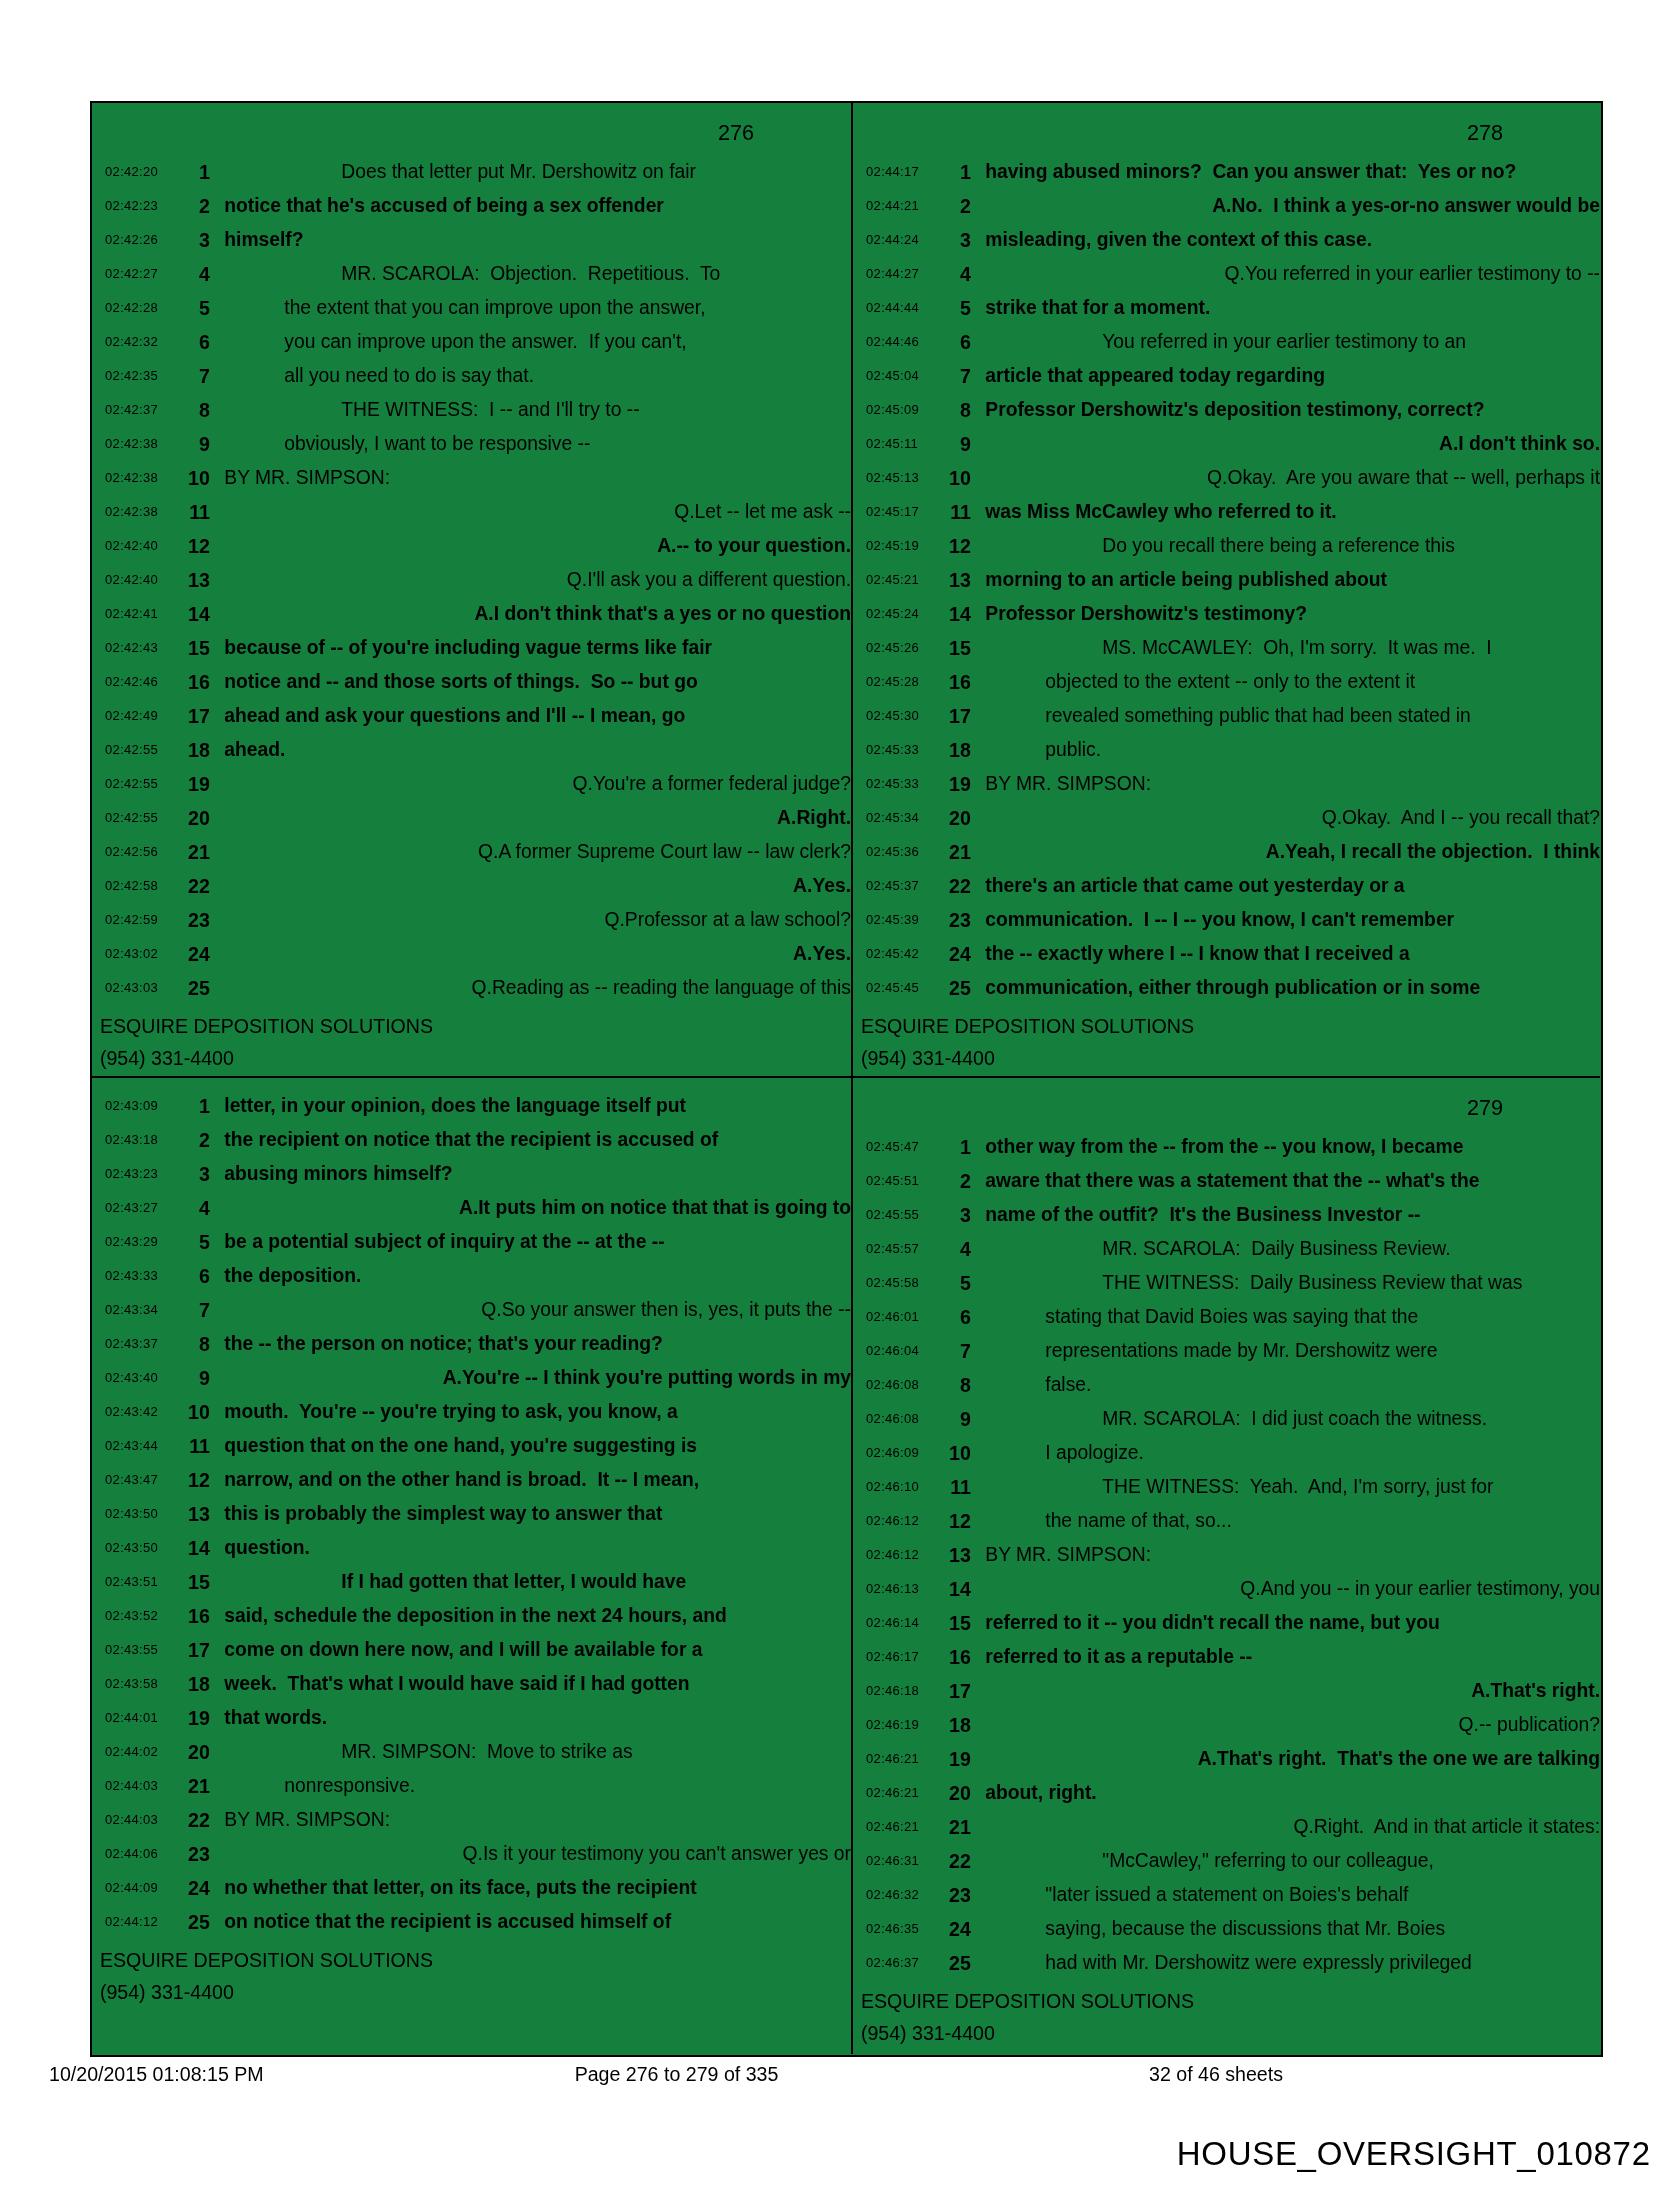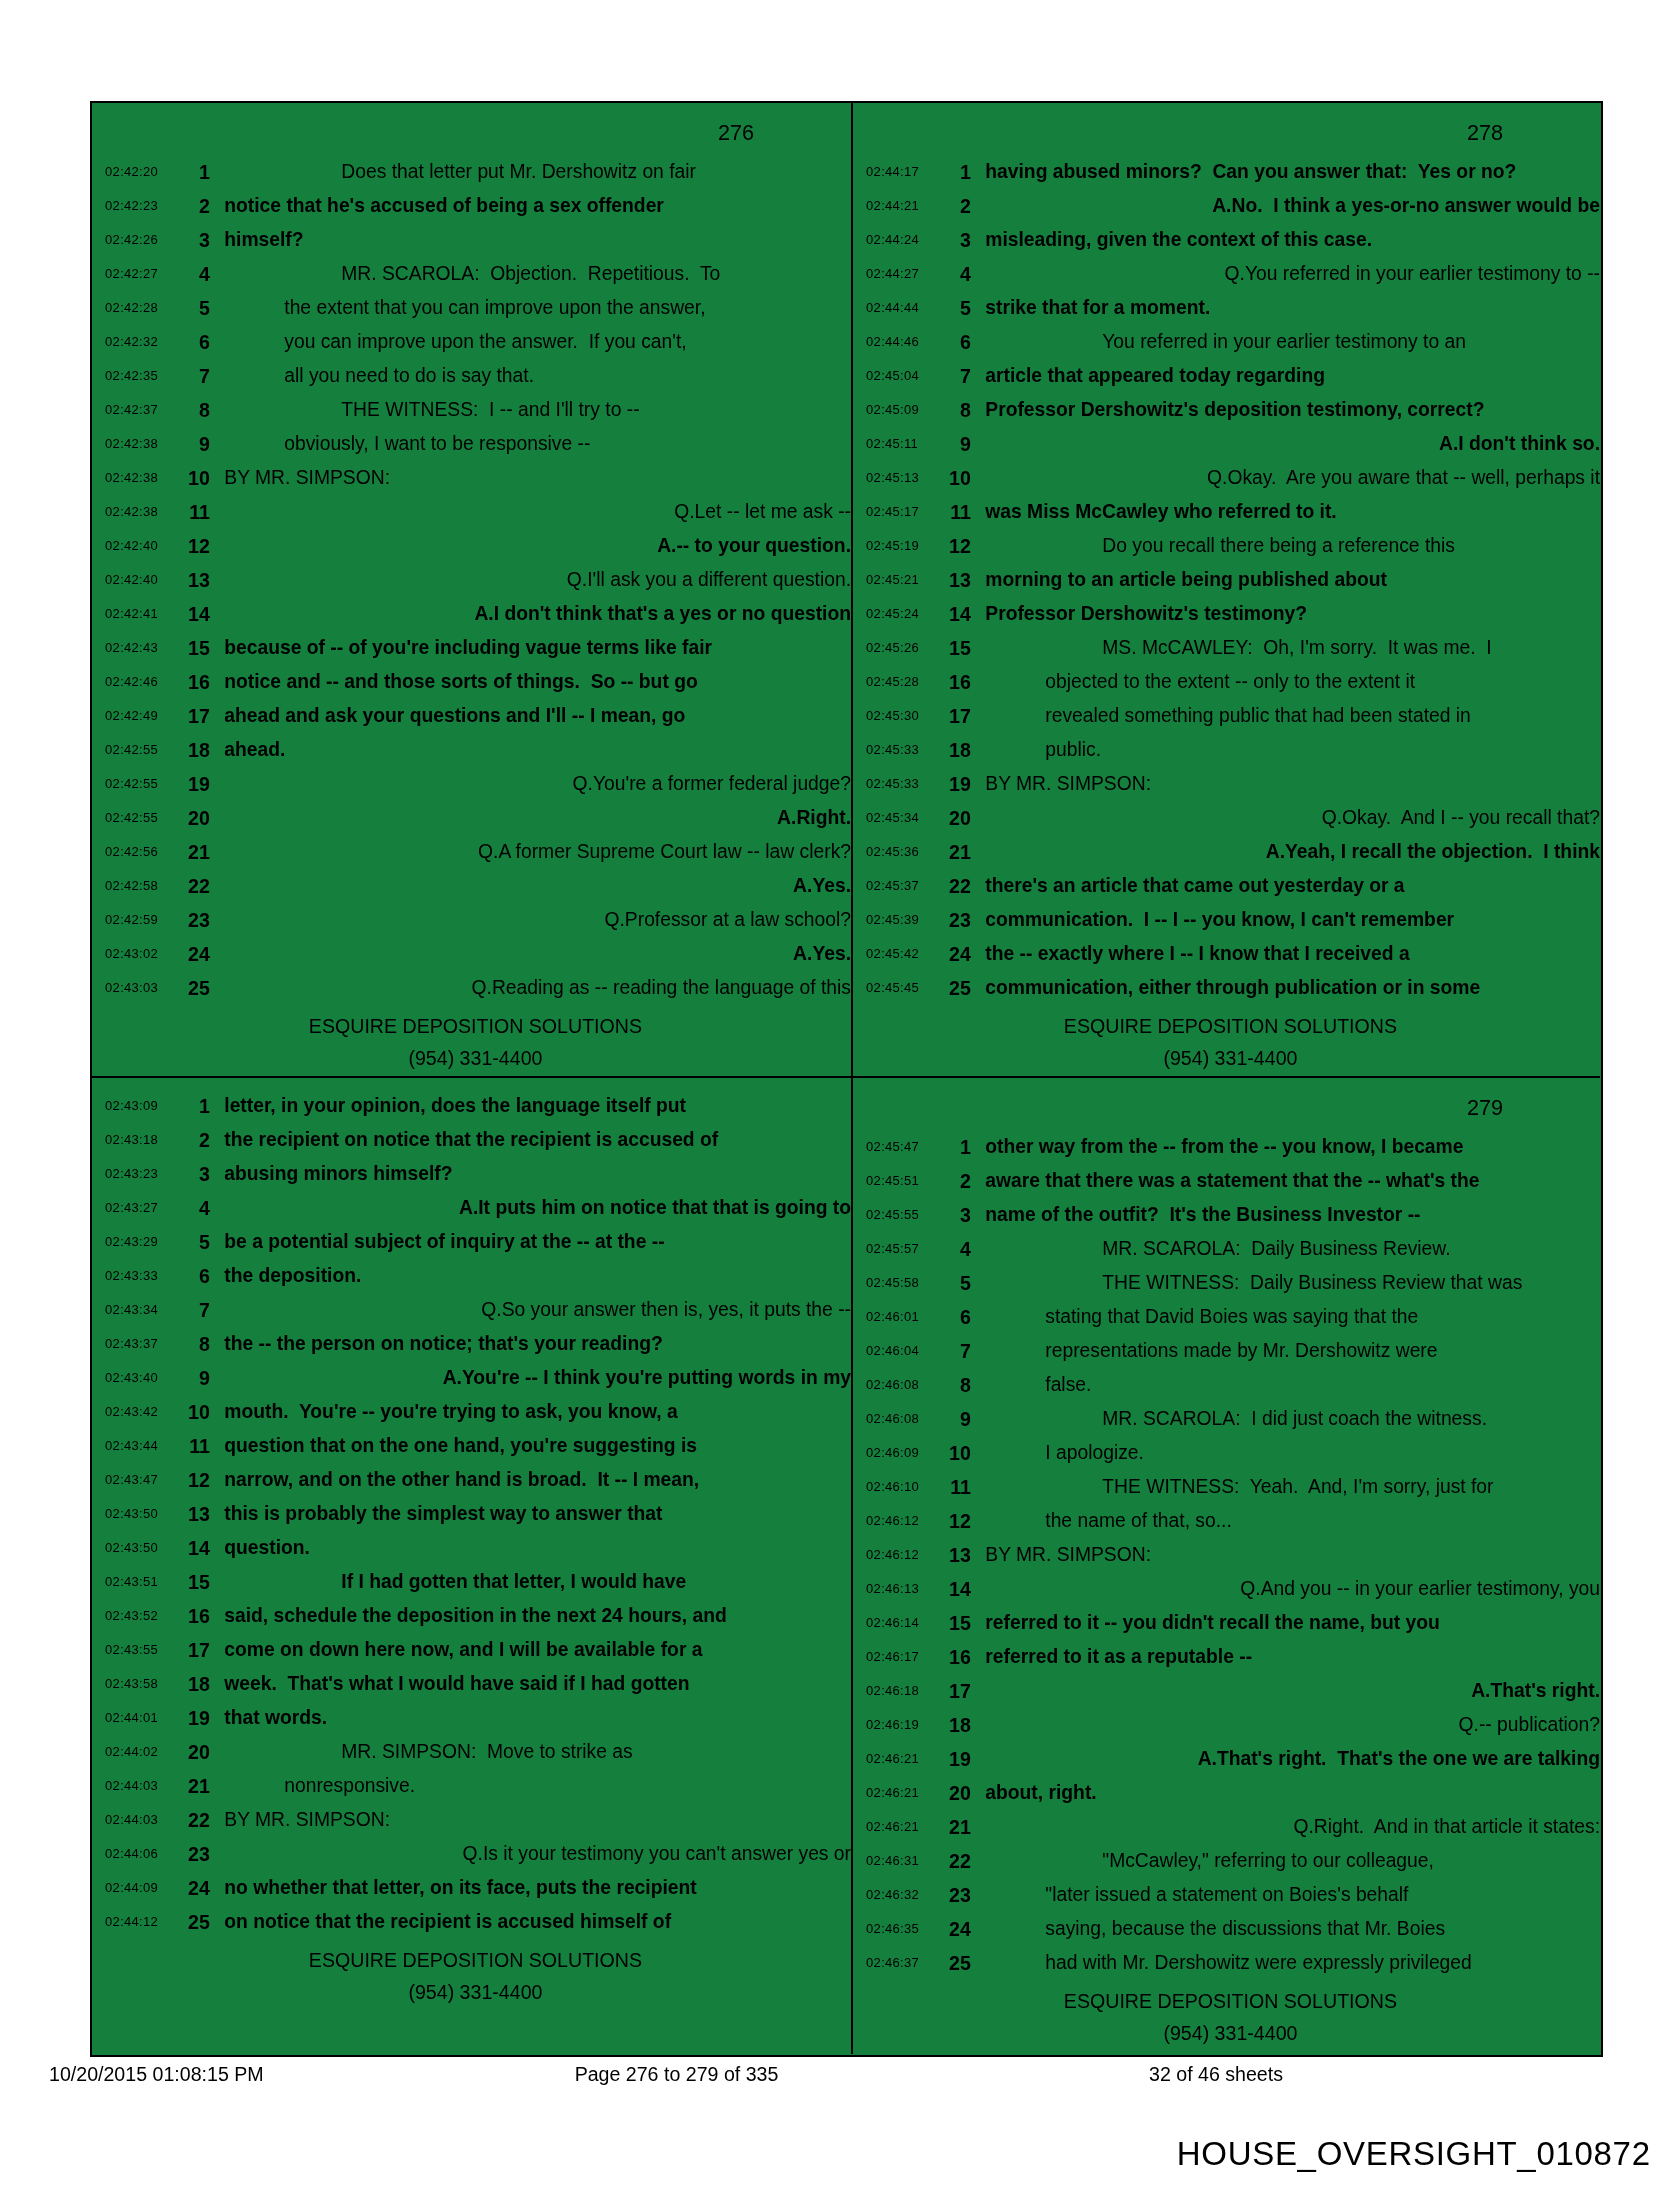--- a/index.html
+++ b/index.html
@@ -32,21 +32,21 @@
   .txt  { margin-left: 14.4px; font-size: 19.3px; flex: 1; }
   .txt.bold { font-weight: 700; }
 
   .t-cont    { padding-left: 0; font-weight: bold; }
   .t-by      { padding-left: 0; }
   .t-spkcont { padding-left: 60px; }
   .t-qa      { padding-left: 58px; text-align: right; }
   .t-para    { padding-left: 117px; }
   .qa-label  { display: inline-block; width: 59px; }
 
-  .cellfoot { text-align: center; margin-top: 5.2px; }
+  .cellfoot { text-align: left; margin-top: 5.2px; }
   .cellfoot div { font-size: 19.6px; line-height: 32px; }
 
   .doc-footer { position: absolute; left: 0; top: 2063px; width: 1329px; height: 27.5px; font-size: 19.6px; }
   .doc-footer .df-left   { position: absolute; left: 49px; top: 0; }
   .doc-footer .df-center { position: absolute; left: 12px; width: 100%; text-align: center; top: 0; }
   .doc-footer .df-right  { position: absolute; right: 46px; top: 0; }
 
   .bates {
     position: absolute; right: 18.3px; top: 2135px;
     font-size: 33px; letter-spacing: 0.7px;

